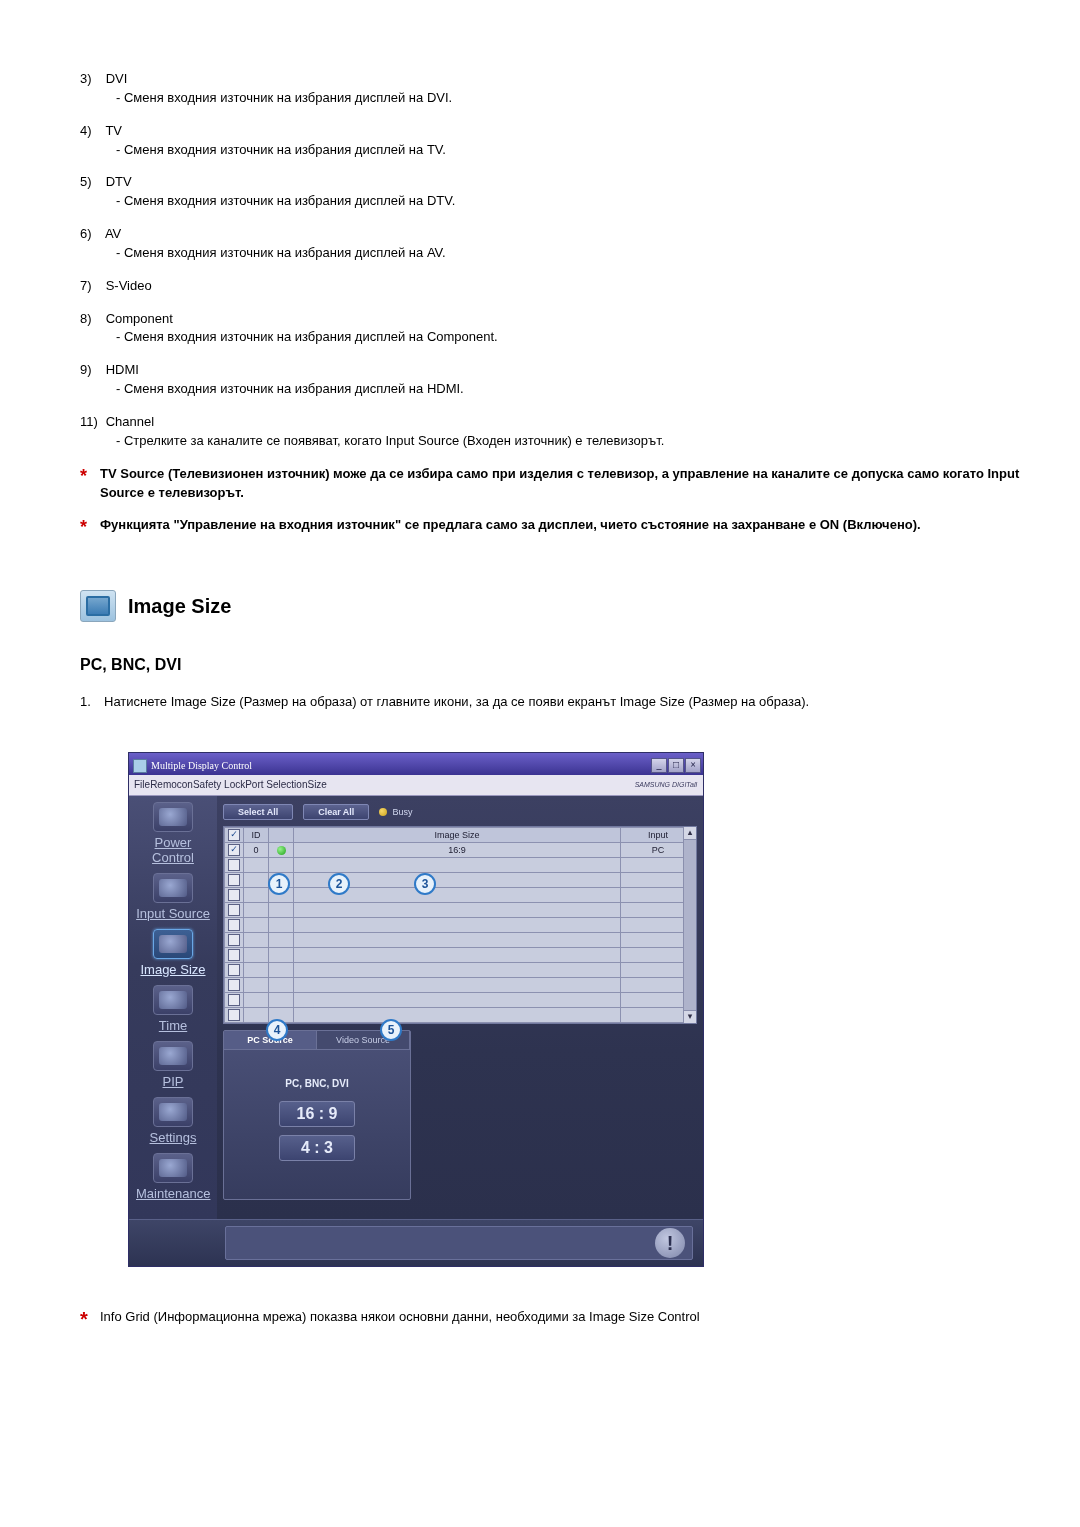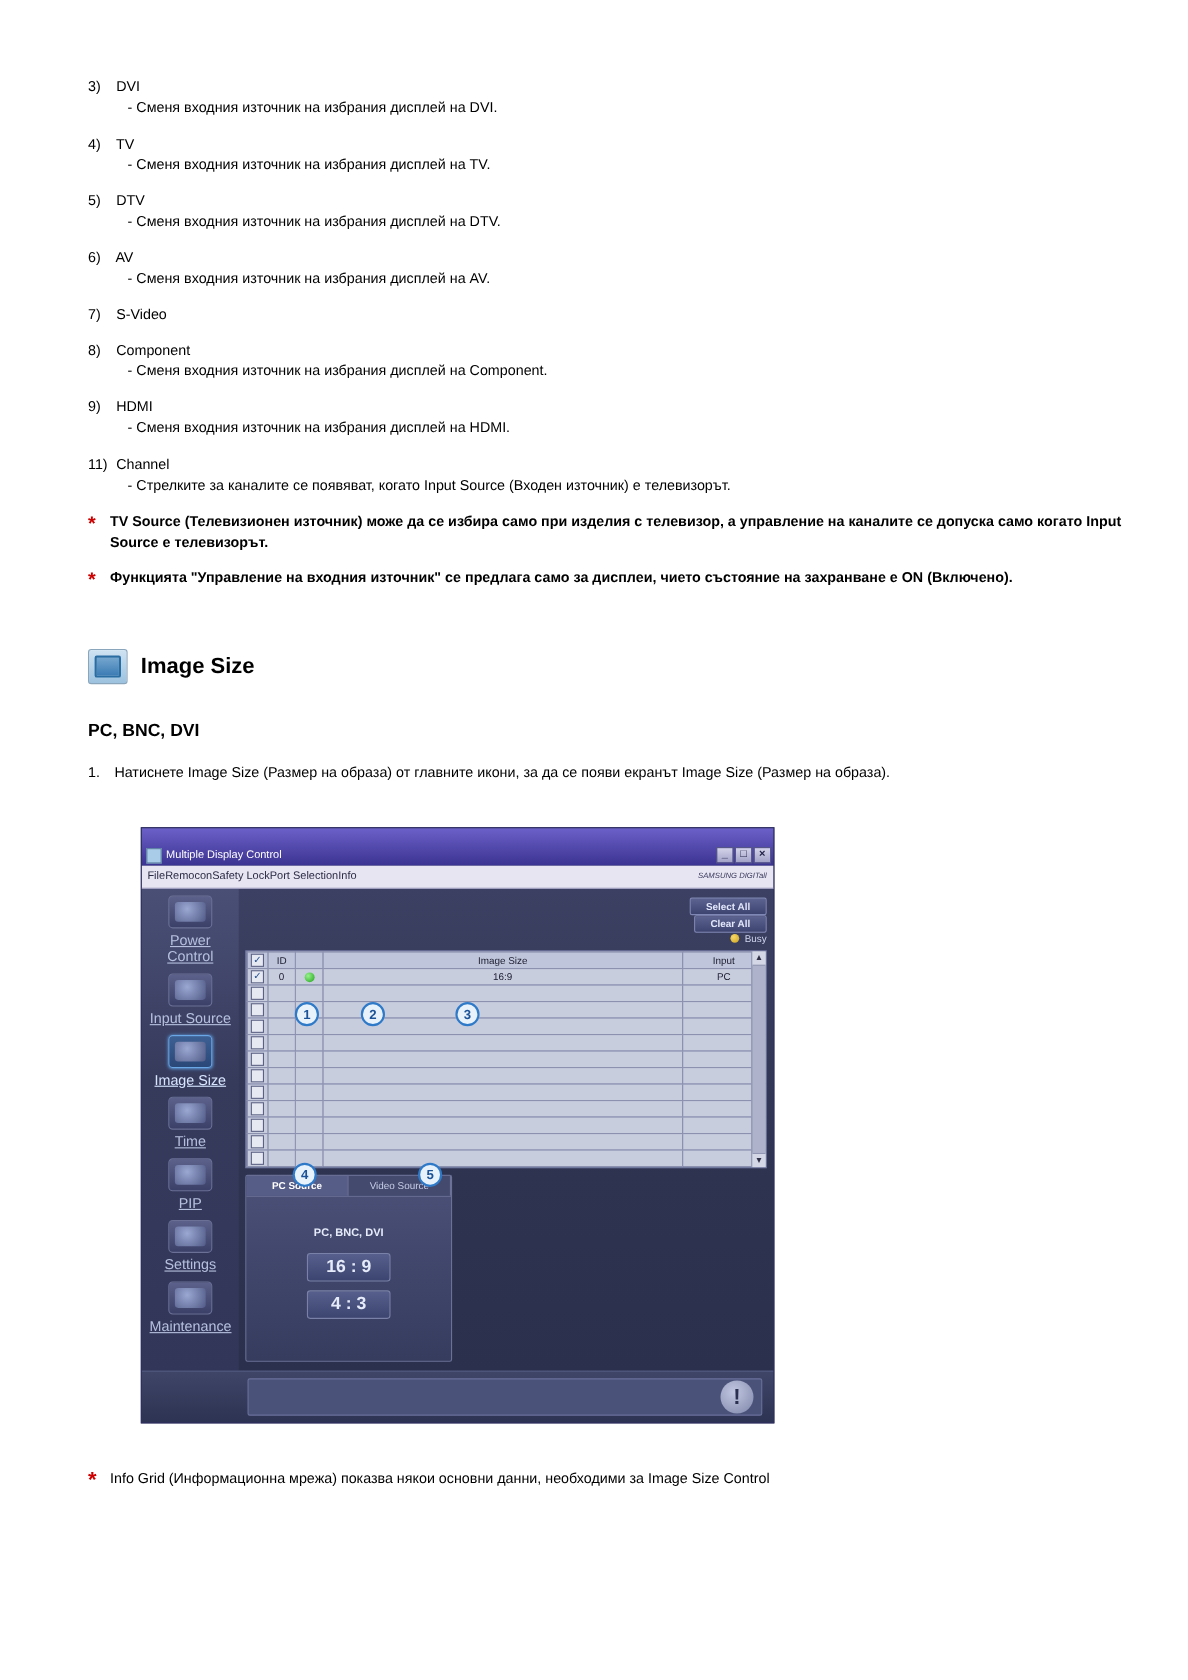--- a/index.html
+++ b/index.html
@@ -99,22 +99,23 @@
     font-size: 10px;
     color: #d8dff3;
     background: #2f3452;
   }
   .titlebar {
     display: flex;
     align-items: center;
     justify-content: space-between;
     height: 18px;
     background: linear-gradient(#6b60c8, #3b3391);
-    padding: 16px 2px 0 4px;
+    padding: 4px 2px 0 4px;
     color: #fff;
+    font-family: Liberation Serif, serif;
   }
   .titlebar .t-left { display: flex; align-items: center; gap: 4px; }
   .titlebar .app-icon {
     width: 12px; height: 12px; background: #a9cde8; border: 1px solid #5a7ca0;
   }
   .titlebar .win-controls { display: flex; gap: 1px; }
   .titlebar .win-controls div {
     width: 14px; height: 13px;
     background: linear-gradient(#d4d4ea, #a2a2c8);
     border: 1px solid #555588;
@@ -185,24 +186,23 @@
     background: radial-gradient(circle at 40% 35%, #9aa8d2, #515a86);
     border-radius: 3px;
   }
   .main-area {
     flex: 1;
     padding: 8px 6px;
     position: relative;
   }
   .toolbar-row {
     display: flex;
-    align-items: flex-end;
-    gap: 0;
+    align-items: center;
+    gap: 10px;
     margin-bottom: 6px;
-    flex-direction: column;
   }
   .tool-btn {
     padding: 2px 14px;
     background: linear-gradient(#5c6390, #3d4470);
     border: 1px solid #7f87b4;
     border-radius: 2px;
     color: #e3e8fb;
     font-size: 9px;
     font-weight: bold;
   }
@@ -467,21 +467,21 @@
         <div>_</div>
         <div>□</div>
         <div>×</div>
       </div>
     </div>
     <div class="menubar">
       <span>File</span>
       <span>Remocon</span>
       <span>Safety Lock</span>
       <span>Port Selection</span>
-      <span>Info</span>
+      <span>Size</span>
       <span class="brand">SAMSUNG DIGITall</span>
     </div>
 
     <div class="app-body">
       <div class="sidebar">
         <div class="side-item">
           <div class="side-icon"></div>
           <span>Power Control</span>
         </div>
         <div class="side-item">

